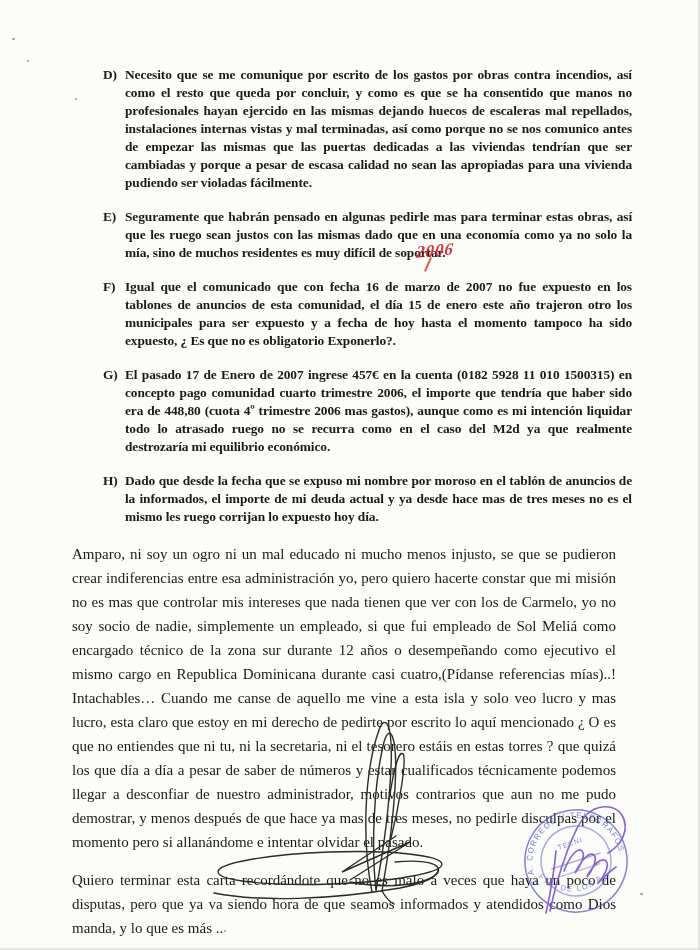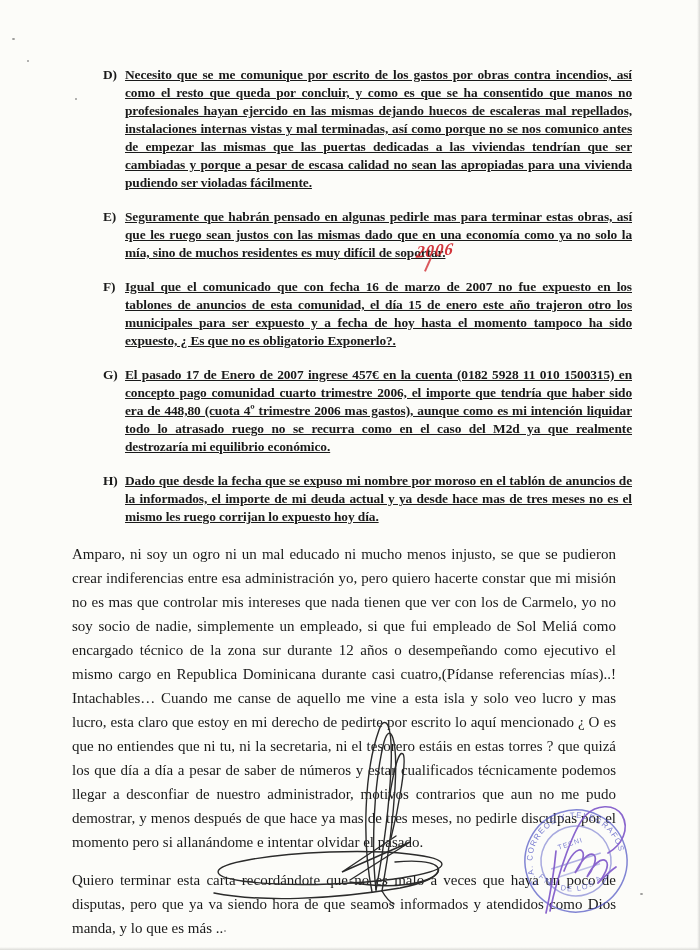--- a/index.html
+++ b/index.html
@@ -35,21 +35,20 @@
     line-height:18px;
     letter-spacing:-0.1px;
   }
   .item-label {
     flex:0 0 22px;
     white-space:nowrap;
   }
   .item-text {
     flex:1;
     text-align:justify;
-    text-decoration:underline;
   }
   .paragraph {
     margin:14px 16px 0 0;
     font-size:15px;
     line-height:24px;
     text-align:justify;
   }
   .closing-line {
     margin-top:14px;
     font-weight:bold;

